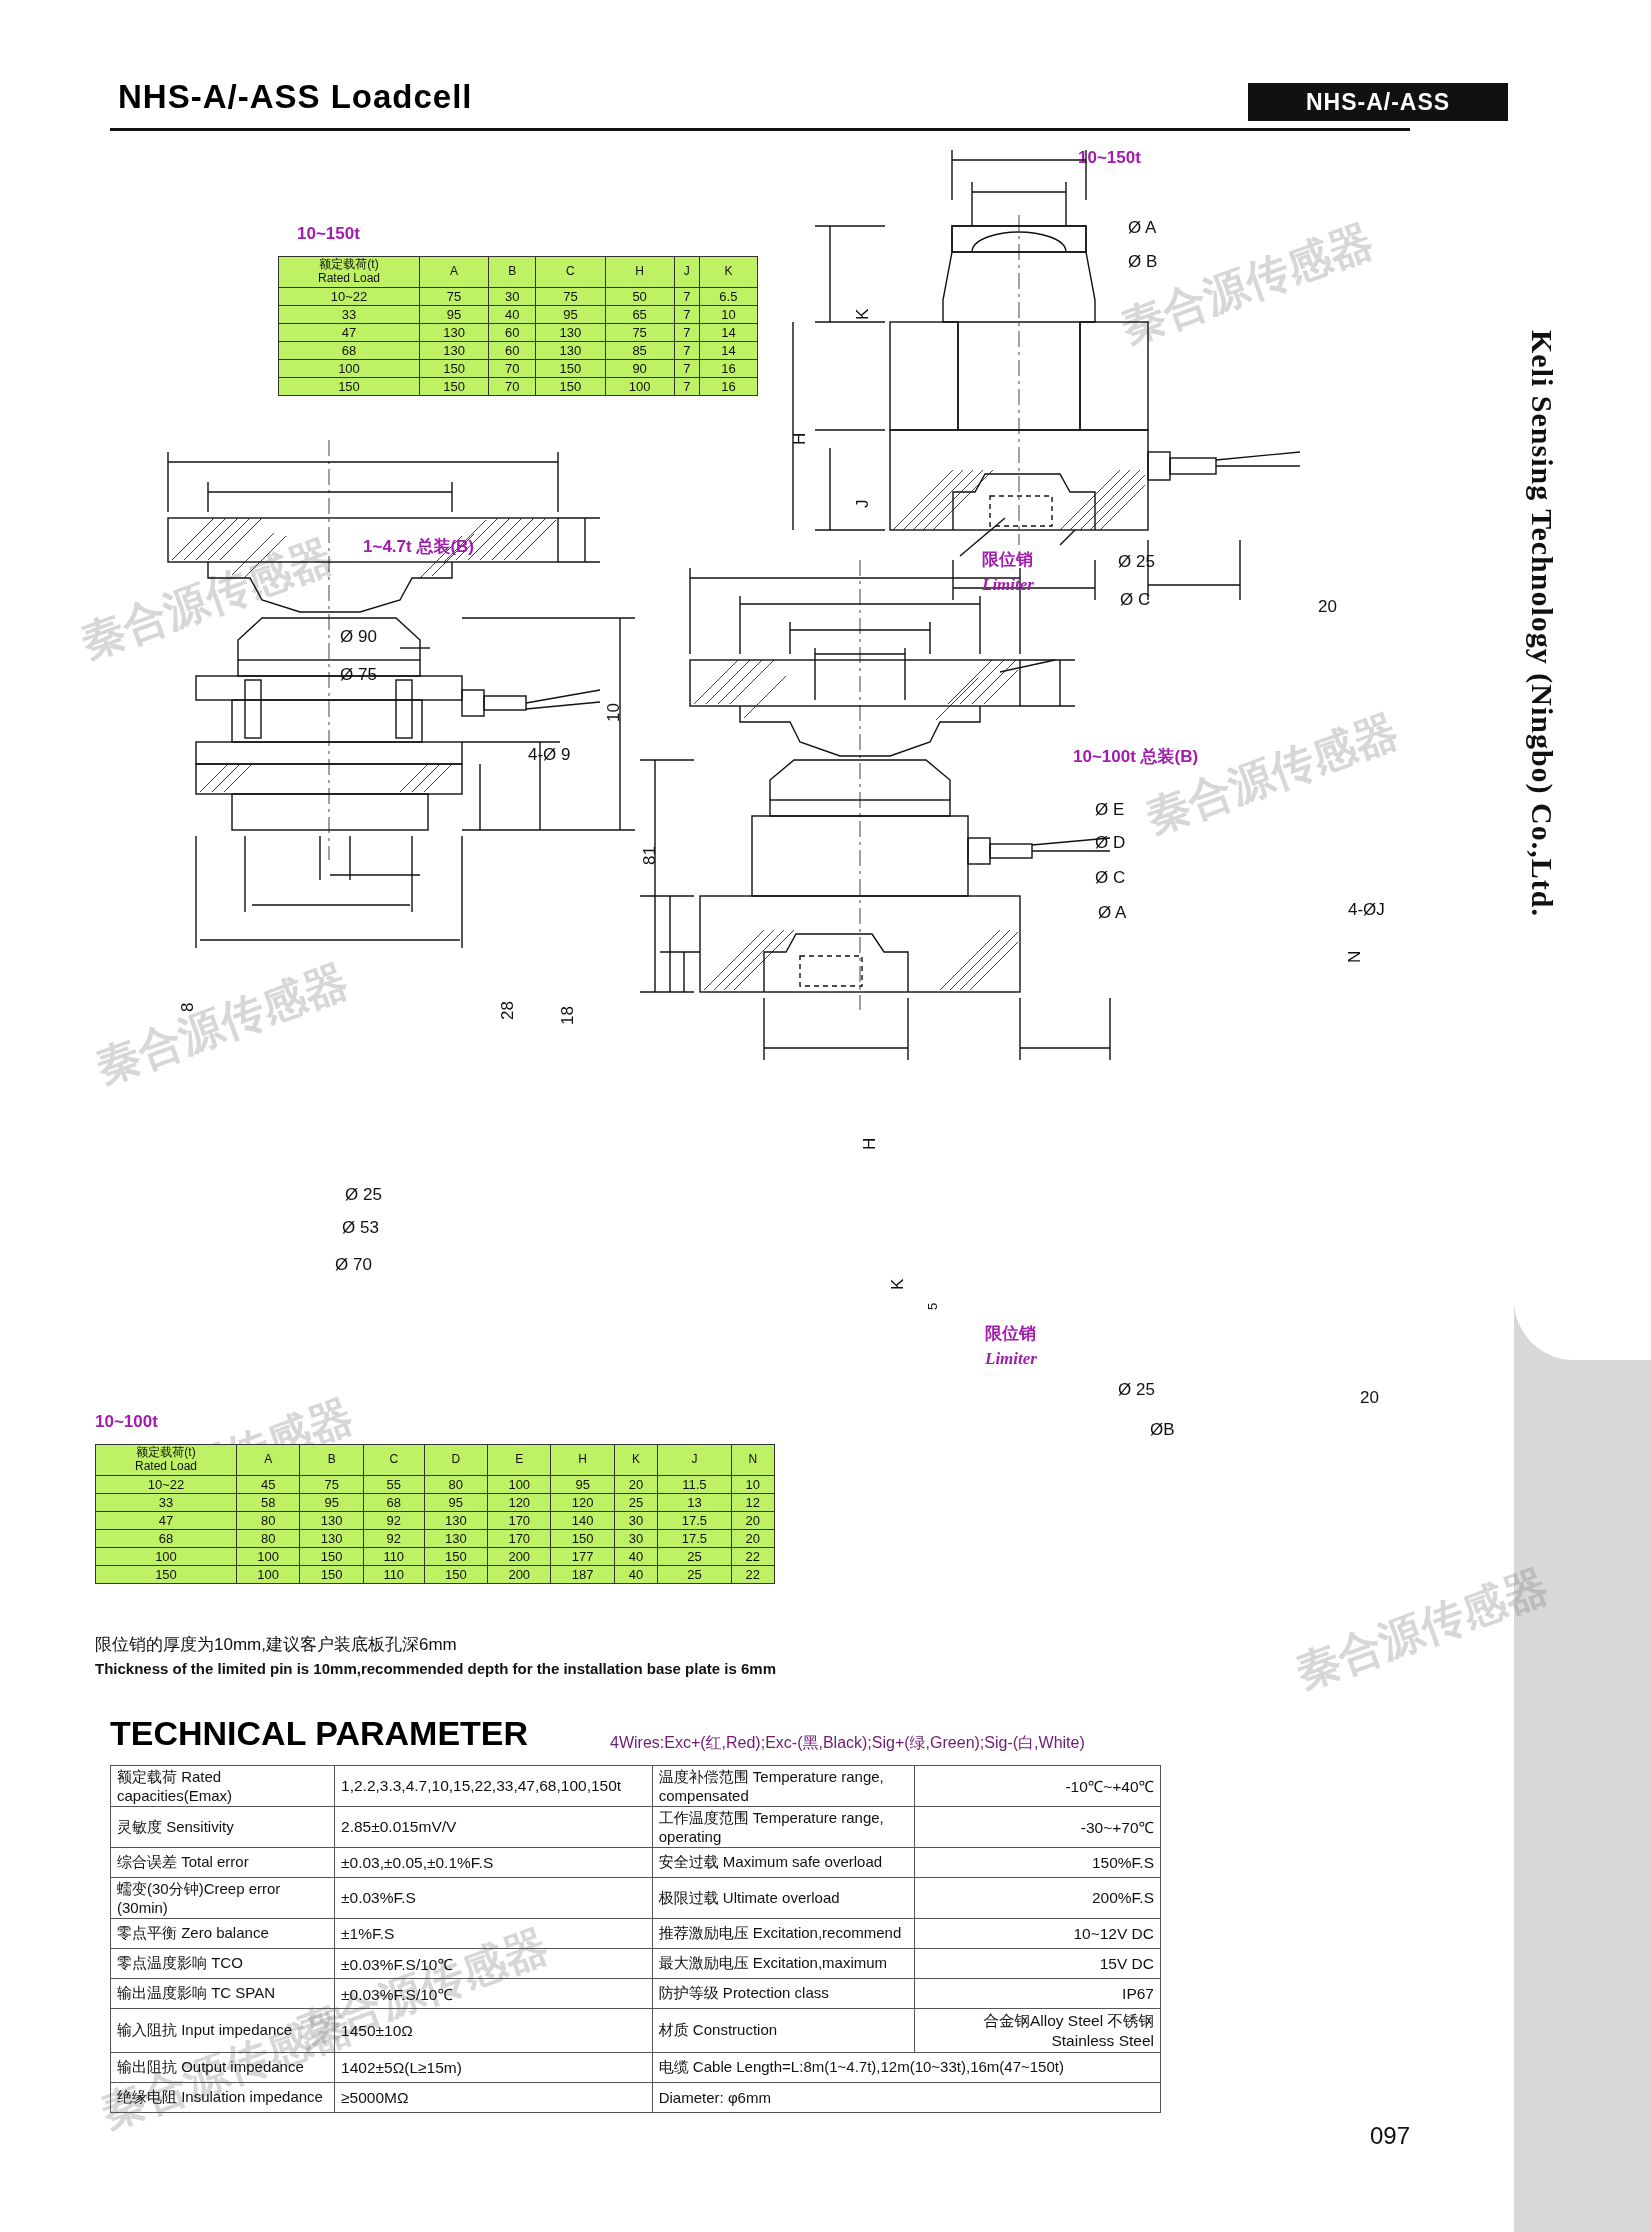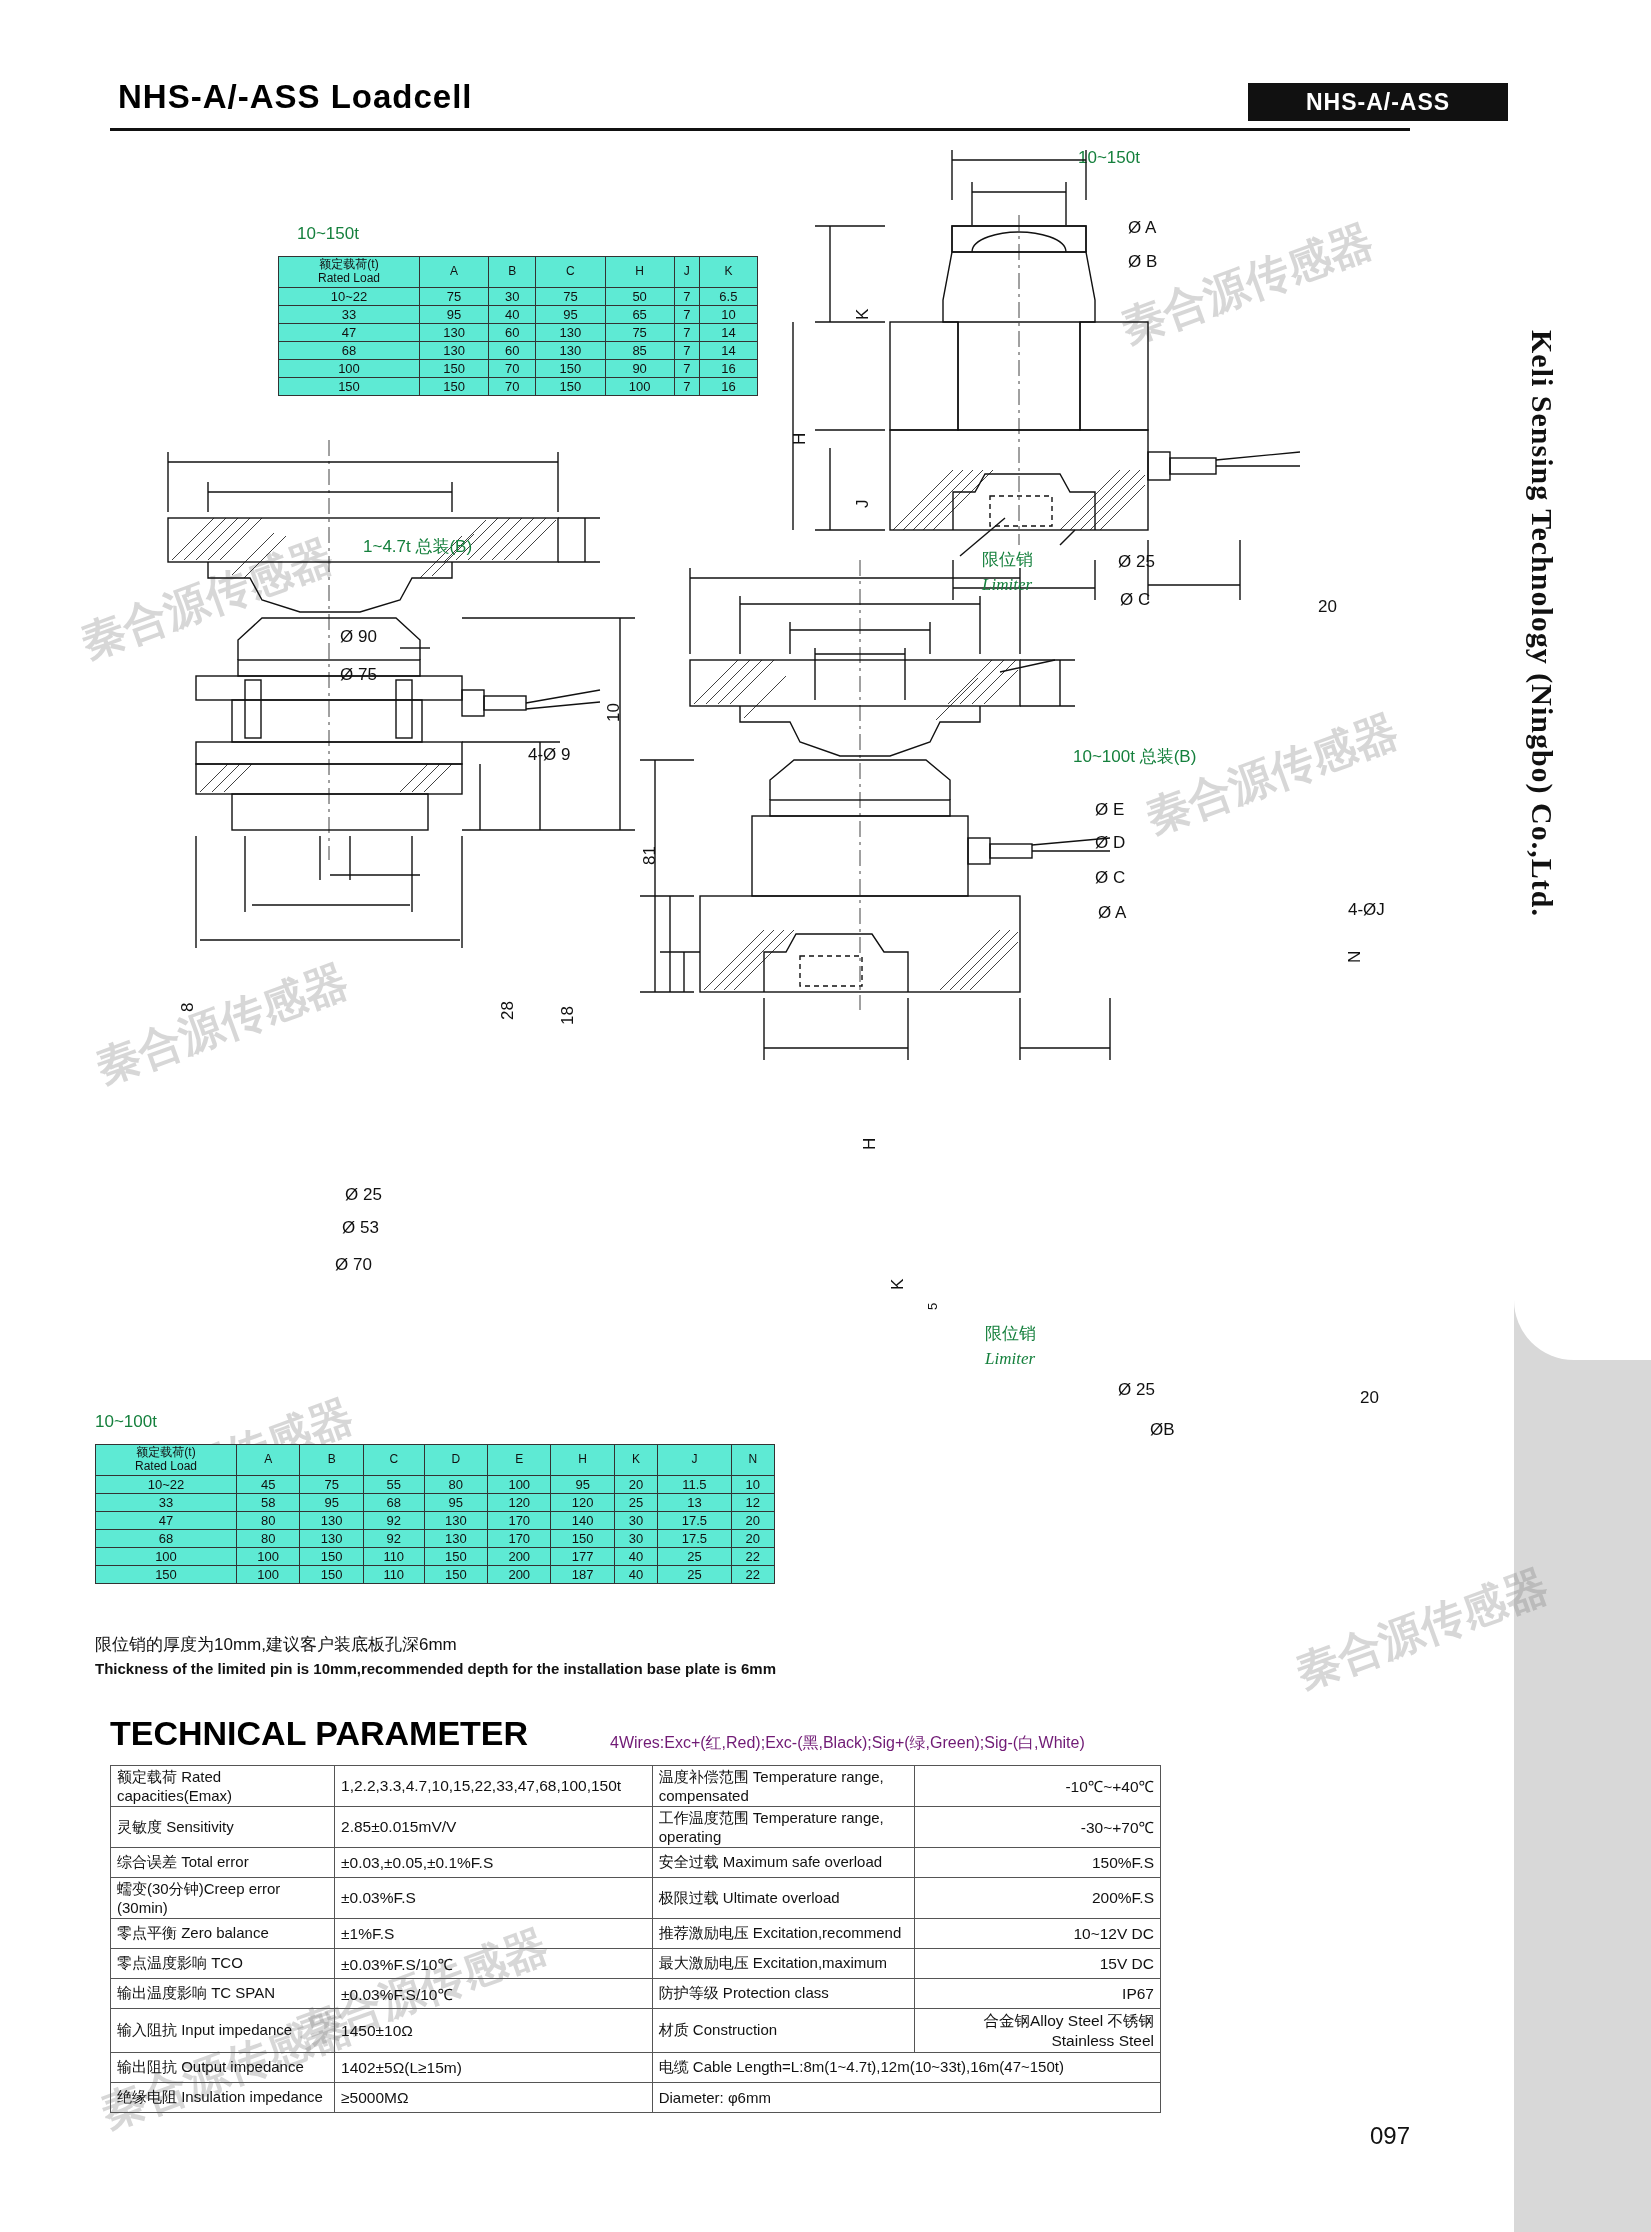--- a/index.html
+++ b/index.html
@@ -34,27 +34,27 @@
   .hrule{
     position:absolute;left:110px;top:128px;width:1300px;height:3px;background:#111;
   }
   .tagbox{
     position:absolute;left:1248px;top:83px;width:260px;height:38px;background:#111;
     color:#fff;font-size:23px;font-weight:bold;text-align:center;line-height:38px;
     letter-spacing:1px;
   }
 
   .lbl{position:absolute;font-size:17px;color:#111;}
-  .lbl-b{position:absolute;font-size:17px;color:#15803d;font-weight:normal;}
+  .lbl-b{position:absolute;font-size:17px;color:#a21caf;font-weight:bold;}
   .lbl-sm{position:absolute;font-size:13px;color:#111;}
 
   
   table.dim{
     position:absolute;border-collapse:collapse;font-size:13px;color:#111;
-    background:#5eead4;
+    background:#bef264;
   }
   table.dim td,table.dim th{
     border:1px solid #333;text-align:center;padding:1px 0;font-weight:normal;
   }
   table.dim th{font-size:12px;line-height:1.15;}
 
   
   .tp-title{
     position:absolute;left:110px;top:1714px;font-size:34px;font-weight:bold;color:#000;
     letter-spacing:0px;

